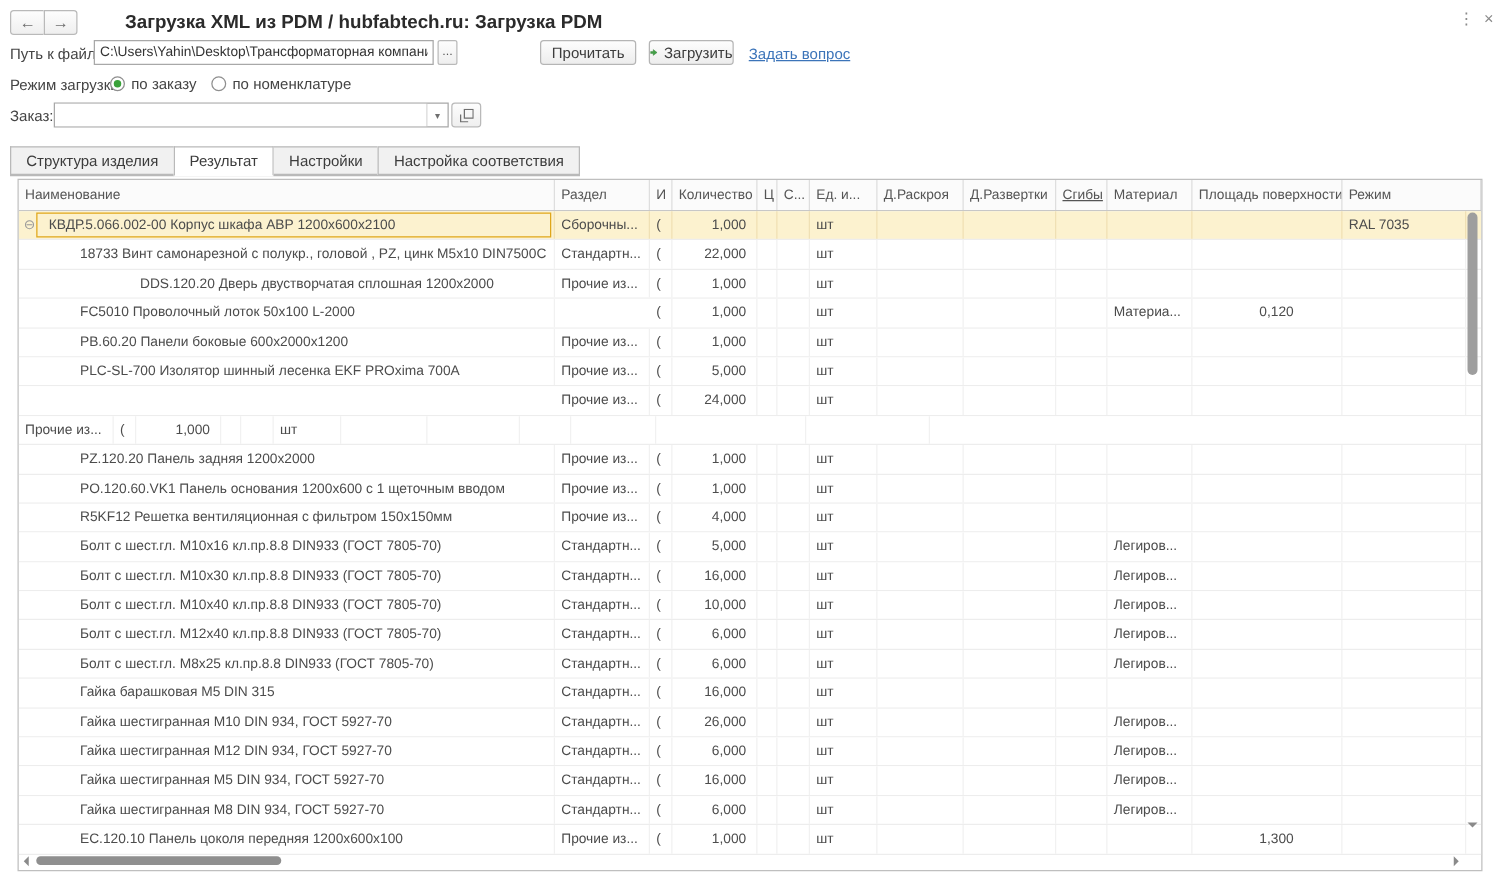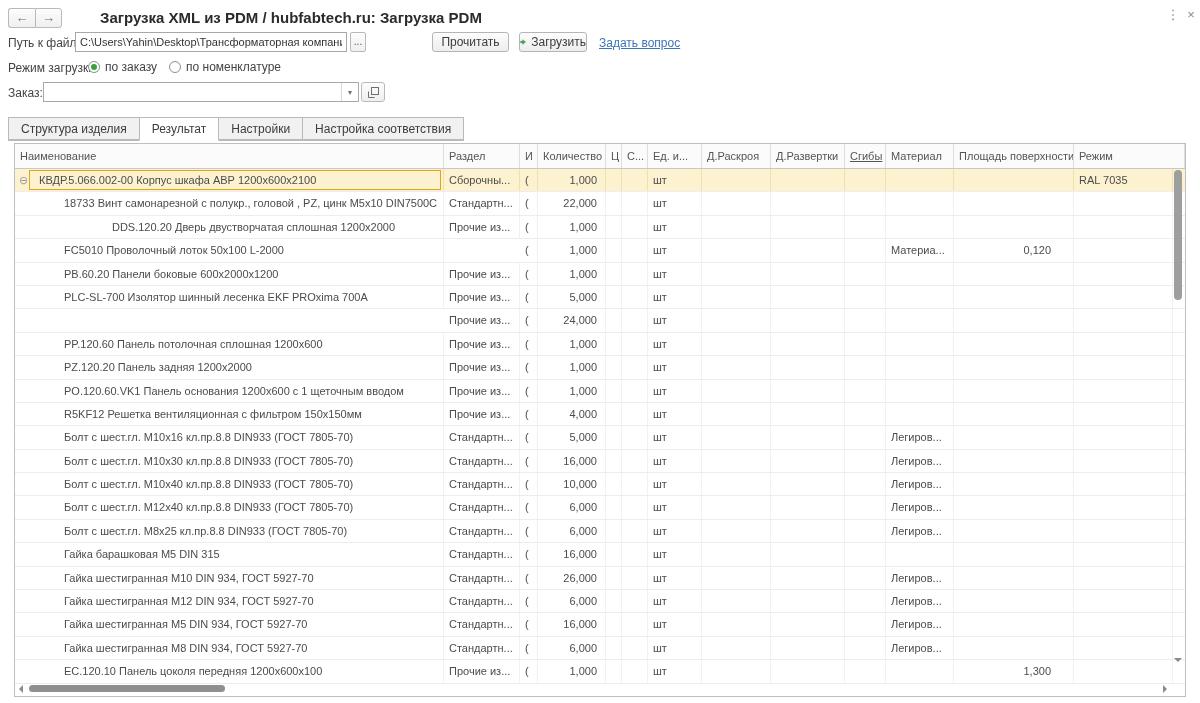--- a/index.html
+++ b/index.html
@@ -62,21 +62,21 @@
   .hcell { font-size:11px; color:#555; line-height:24px; padding-left:5px; border-right:1px solid #dedede;
     overflow:hidden; white-space:nowrap; flex:none; }
   .hcell:last-child { flex:1; }
   #grid-body { position:relative; }
   .trow { display:flex; height:23.4px; border-bottom:1px solid #ededed; background:#fff; }
   .trow.sel { background:#fcf2cf; }
   .tcell { flex:none; font-size:11px; color:#4c4c4c; line-height:22px; overflow:hidden; white-space:nowrap;
     border-right:1px solid #f1f1f1; padding:0 5px; }
   .trow.sel .tcell { border-right-color:#efe0b4; border-bottom-color:#efe0b4; }
   .tcell.a-right { text-align:right; padding-right:8px; }
-  .tcell.area { text-align:right; padding-right:22px; }
+  .tcell.area { text-align:right; padding-right:38px; }
   .tcell.name { position:relative; padding:0; }
   .expander { position:absolute; left:4px; top:0; font-size:11px; color:#9a9a9a; line-height:22px; }
   .selbox { position:absolute; left:14px; right:2px; top:1px; bottom:1px; border:1px solid #dfa61a; }
   .ntext { position:relative; display:block; overflow:hidden; white-space:nowrap; line-height:22px; }
   .ntext.lvl0 { padding-left:24px; } .ntext.lvl1 { padding-left:49px; }
 
   
   #vscroll { left:1172px; top:168px; width:12px; height:500px; }
   #vthumb { position:absolute; left:2px; top:2px; width:8px; height:130px; background:#9e9e9e; border-radius:4px; }
   #vdown { position:absolute; left:2px; bottom:2px; width:0; height:0;
@@ -275,23 +275,20 @@
         <div class="tcell" style="width: 26px;"></div>
         <div class="tcell" style="width: 54px;">шт</div>
         <div class="tcell" style="width: 69px;"></div>
         <div class="tcell" style="width: 74px;"></div>
         <div class="tcell" style="width: 41px;"></div>
         <div class="tcell" style="width: 68px;"></div>
         <div class="tcell area" style="width: 120px;"></div>
         <div class="tcell" style="width: 99px;"></div>
       </div>
       <div class="trow">
-        <div class="tcell name" style="width: 429px;">
-          <span class="ntext lvl1">PP.120.60 Панель потолочная сплошная 1200х600</span>
-        </div>
         <div class="tcell" style="width: 76px;">Прочие из...</div>
         <div class="tcell" style="width: 18px;">(</div>
         <div class="tcell a-right" style="width: 68px;">1,000</div>
         <div class="tcell" style="width: 16px;"></div>
         <div class="tcell" style="width: 26px;"></div>
         <div class="tcell" style="width: 54px;">шт</div>
         <div class="tcell" style="width: 69px;"></div>
         <div class="tcell" style="width: 74px;"></div>
         <div class="tcell" style="width: 41px;"></div>
         <div class="tcell" style="width: 68px;"></div>

